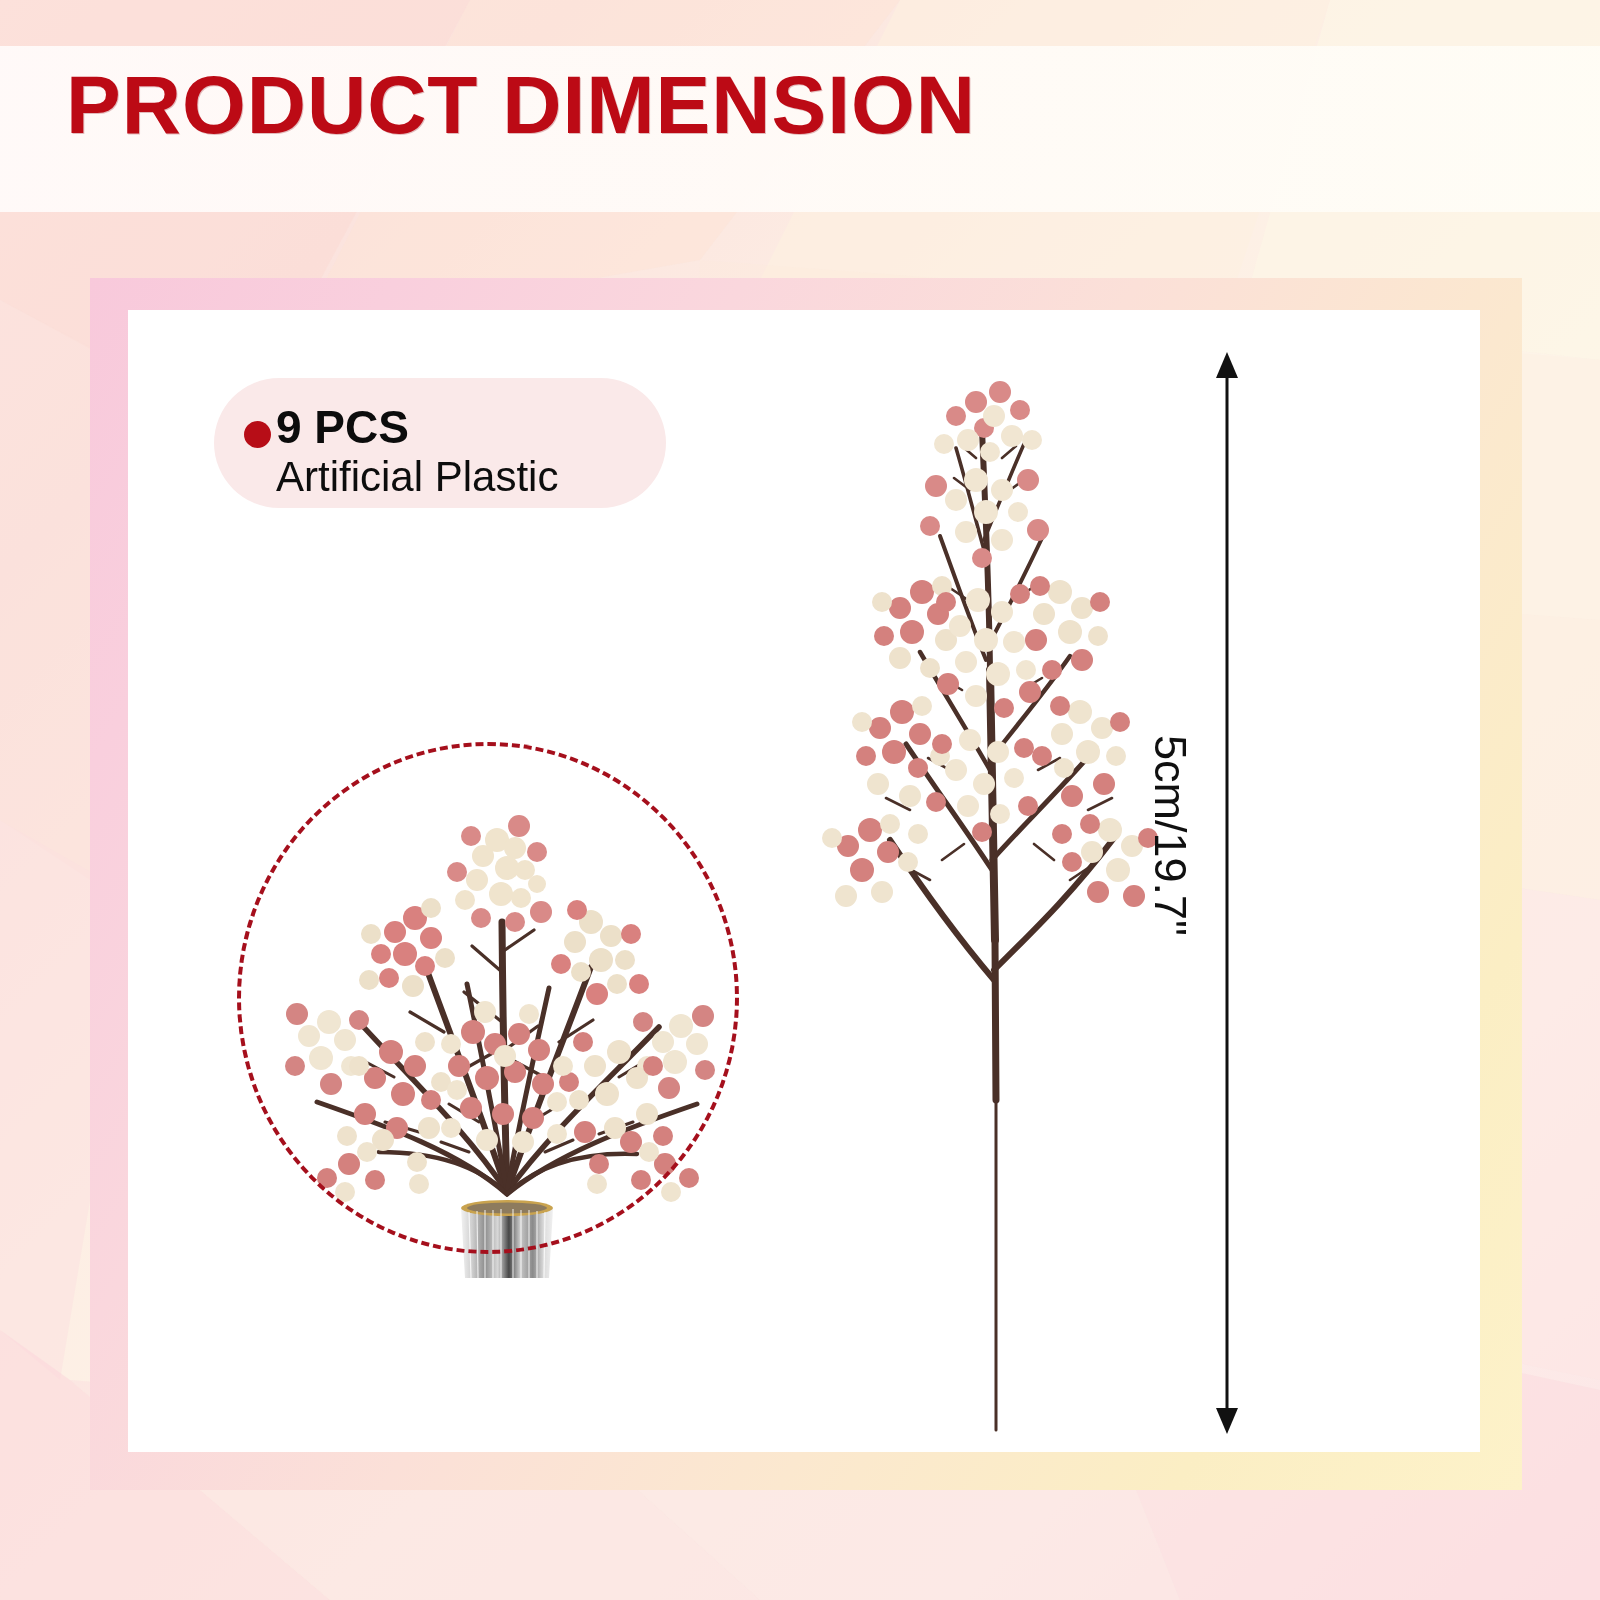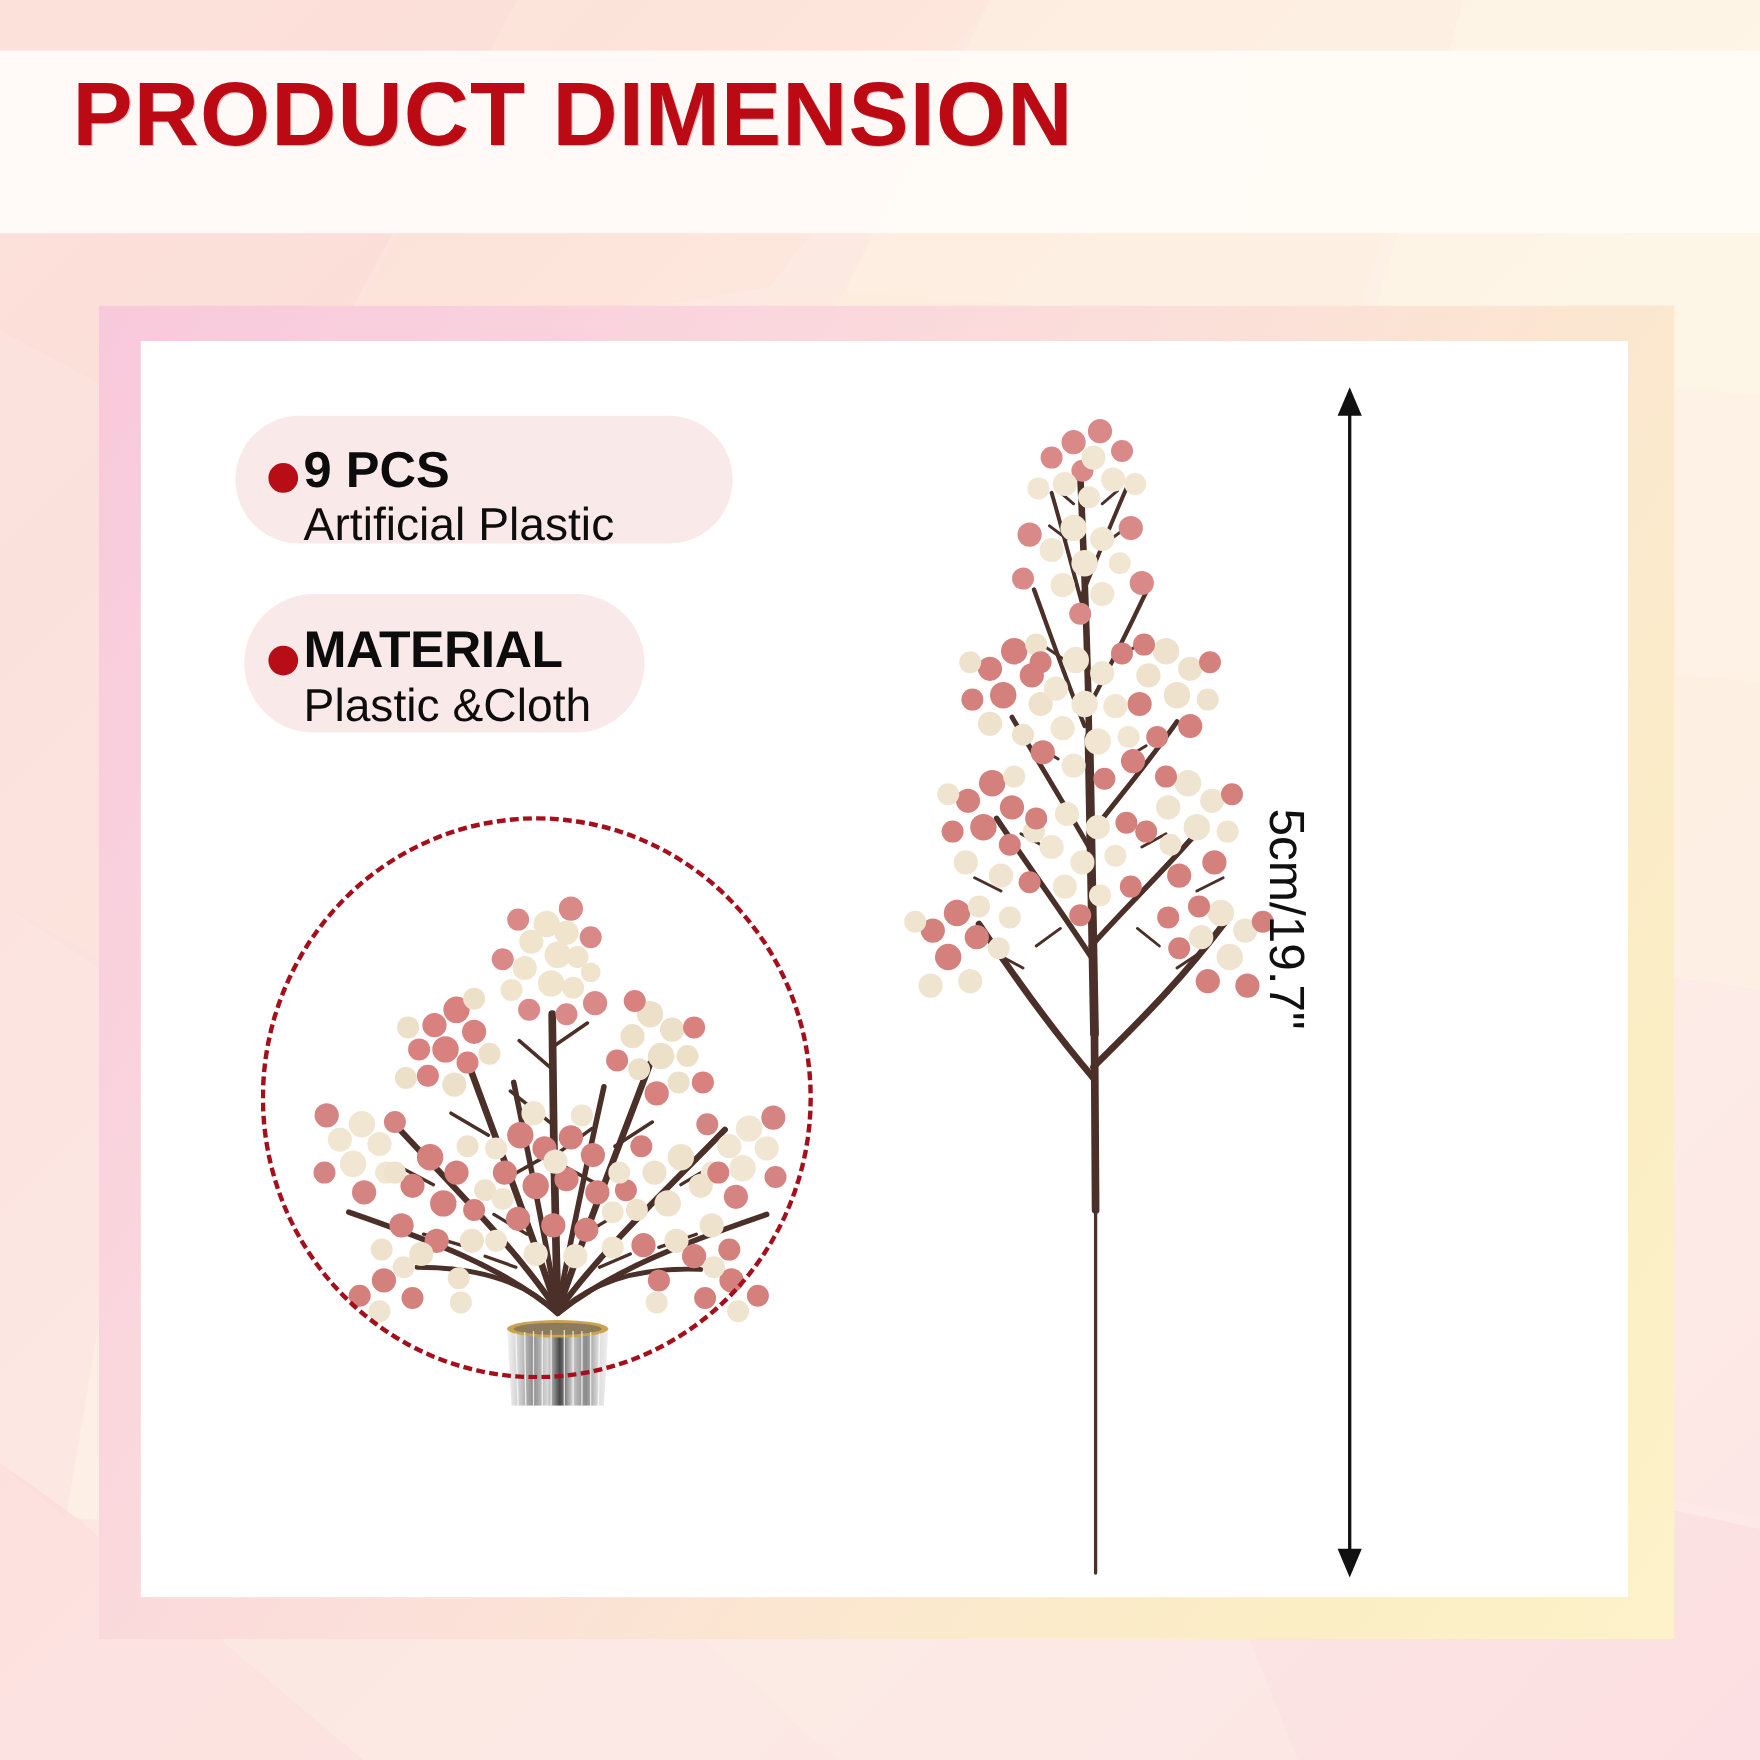--- a/index.html
+++ b/index.html
@@ -82,21 +82,21 @@
     background: #ffffff;
   }
 
   
   .pill {
     position: absolute;
     background: #fae9e9;
     border-radius: 100px;
     box-sizing: border-box;
   }
-  .pill-1 { left: 214px; top: 378px; width: 452px; height: 116px; }
+  .pill-1 { left: 214px; top: 378px; width: 452px; height: 130px; }
   .pill-2 { left: 222px; top: 540px; width: 364px; height: 126px; }
 
   .pill-dot {
     position: absolute;
     width: 27px;
     height: 27px;
     border-radius: 50%;
     background: #b70d17;
   }
   .pill-1 .pill-dot { left: 30px; top: 43px; }
@@ -202,25 +202,20 @@
 
   <div class="frame"></div>
   <div class="card"></div>
 
   <div class="pill pill-1">
     <div class="pill-dot"></div>
     <div class="pill-title">9 PCS</div>
     <div class="pill-sub">Artificial Plastic</div>
   </div>
 
-  <div class="pill pill-2">
-    <div class="pill-dot"></div>
-    <div class="pill-title">MATERIAL</div>
-    <div class="pill-sub">Plastic &amp;Cloth</div>
-  </div>
 
   <div class="bouquet-wrap">
     <svg class="bouquet-svg" viewBox="0 0 540 556" xmlns="http://www.w3.org/2000/svg">
       <defs>
         <clipPath id="circClip">
           <circle cx="288" cy="276" r="258"></circle>
         </clipPath>
         <linearGradient id="vaseGrad" x1="0" y1="0" x2="1" y2="0">
           <stop offset="0%" stop-color="#f2f2f2"></stop>
           <stop offset="12%" stop-color="#cfcfcf"></stop>

